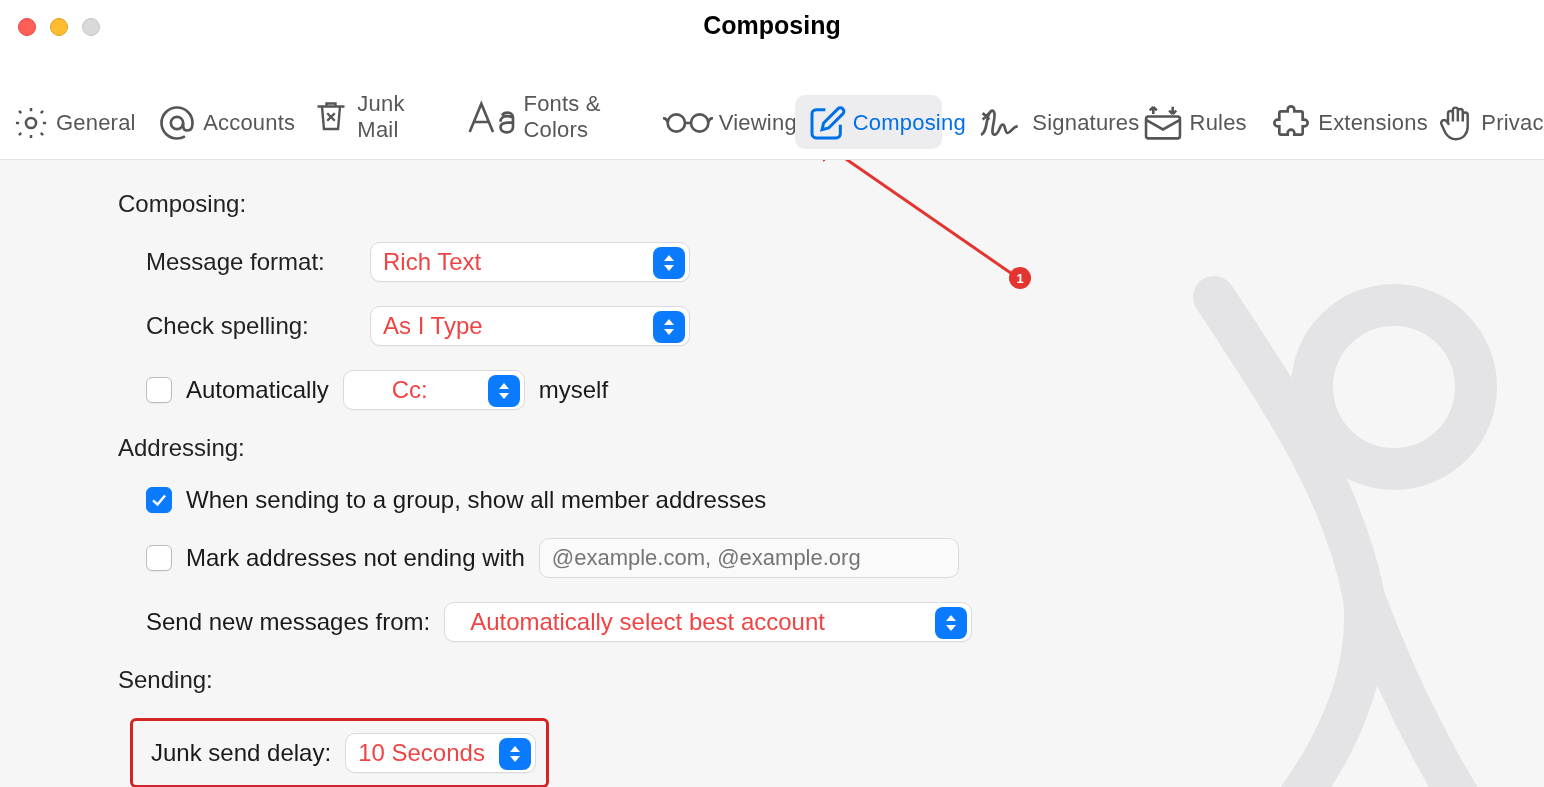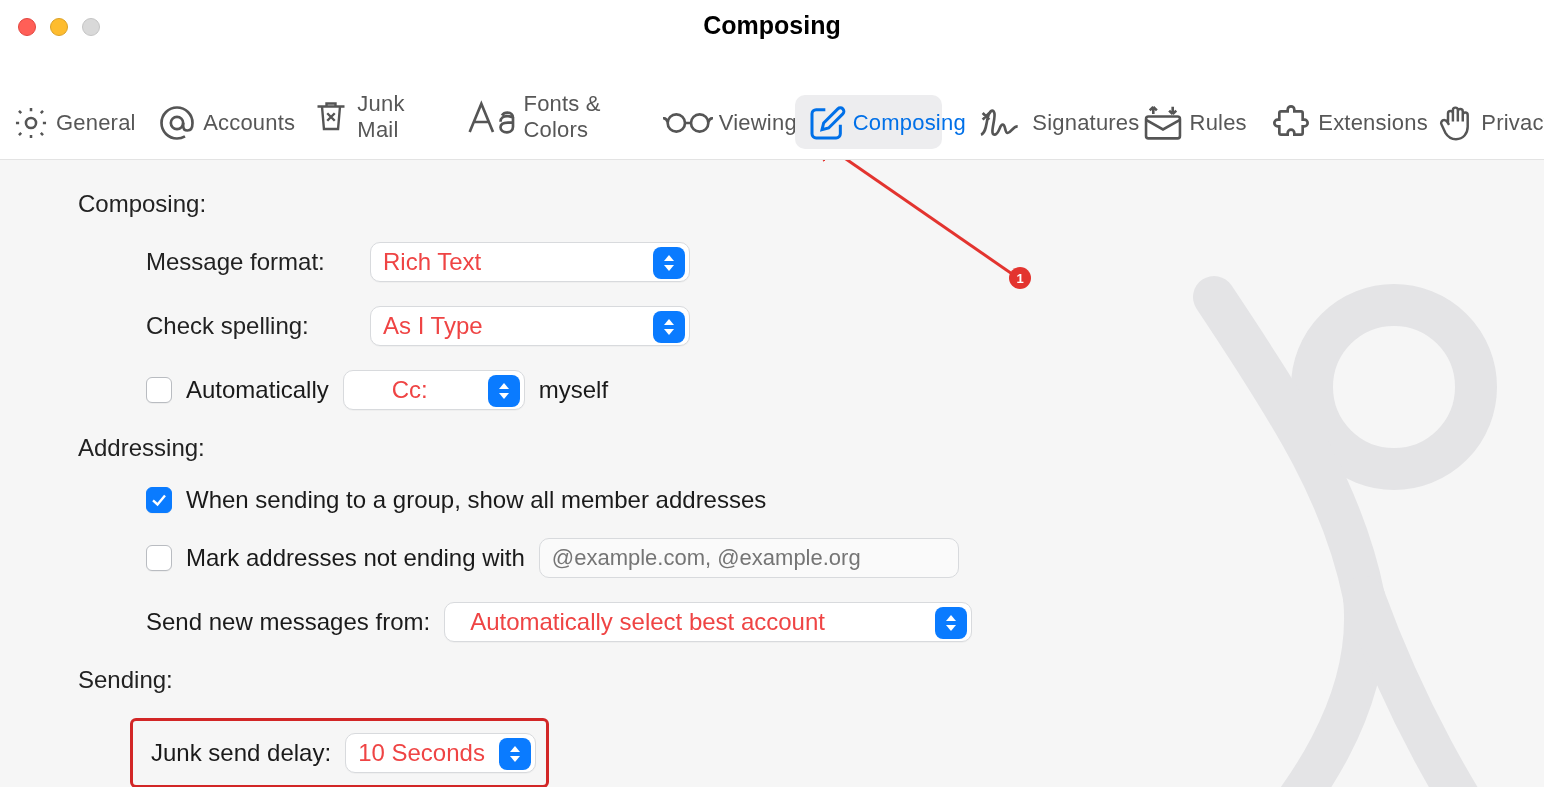--- a/index.html
+++ b/index.html
@@ -21,21 +21,21 @@
   .tool-item { display:flex; flex-direction:row; align-items:center; gap:6px; padding:8px 12px 6px; border-radius:10px; cursor:pointer; color:#575757; min-width:78px; }
   .tool-item.active { background:#ededef; color:#0070e8; }
   .tool-item .icon-wrap { width:50px; height:40px; display:flex; align-items:center; justify-content:center; }
   .tool-item .icon-wrap svg { stroke:#555; }
   .tool-item.active .icon-wrap svg { stroke:#0070e8; }
   .tool-label { font-size:22px; letter-spacing:.2px; }
   .tool-item.active .tool-label { color:#0070e8; }
 
   
   .content { position:relative; padding:30px 78px 0; background:#f6f6f6; height:627px; }
-  .section-title { font-size:24px; color:#222; margin-bottom:24px; }
+  .section-title { font-size:24px; color:#222; margin-bottom:24px;margin-left:40px; }
   .indent { margin-left:68px; }
   .row { display:flex; align-items:center; gap:14px; margin-bottom:24px; font-size:24px; }
   .label-col { width:210px; text-align:left; color:#222; }
 
   
   .select { position:relative; display:flex; align-items:center; background:#fff; border:1px solid #d8dadd; border-radius:10px; height:40px; padding:0 46px 0 12px; font-size:24px; color:#ef4444; box-shadow:0 1px 1px rgba(0,0,0,.03), inset 0 .5px 0 rgba(255,255,255,.4); cursor:default; }
   .select .stepper { position:absolute; right:4px; top:4px; width:32px; height:32px; border-radius:8px; background:#0a7bff; display:flex; flex-direction:column; align-items:center; justify-content:center; gap:0; }
   .select .stepper::before,
   .select .stepper::after { content:""; width:0; height:0; border-left:5px solid transparent; border-right:5px solid transparent; }
   .select .stepper::before { border-bottom:6px solid #fff; margin-bottom:2px; }

